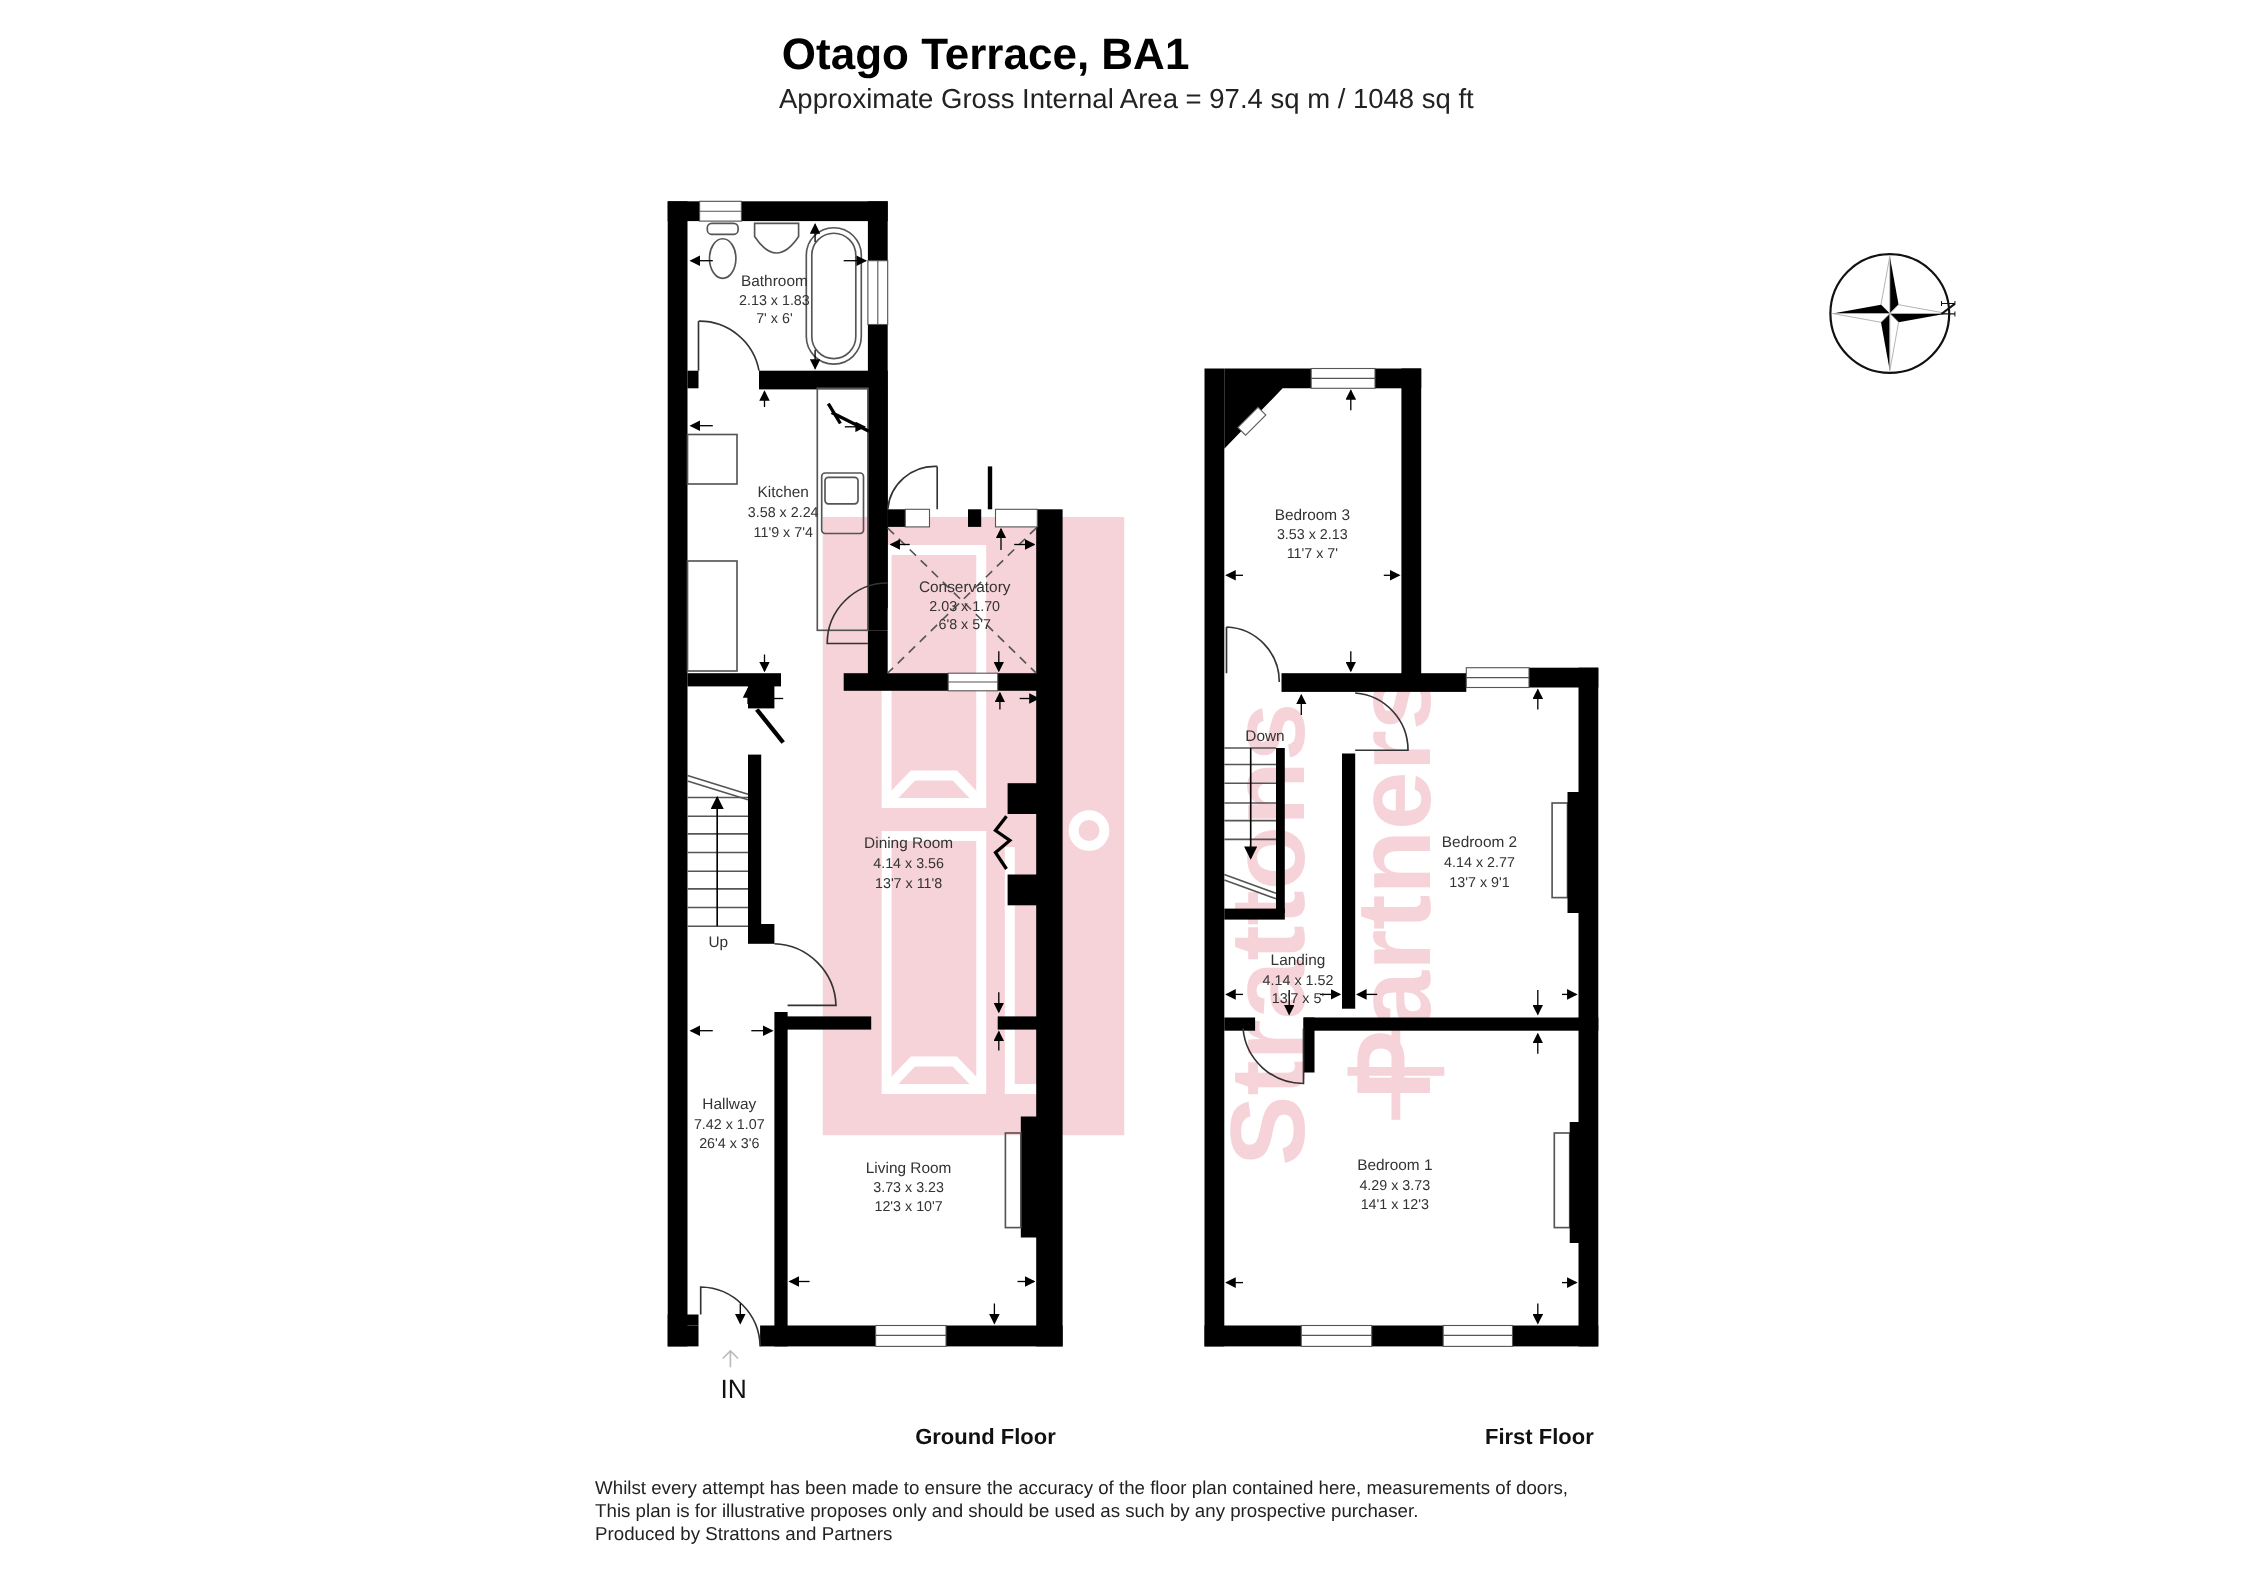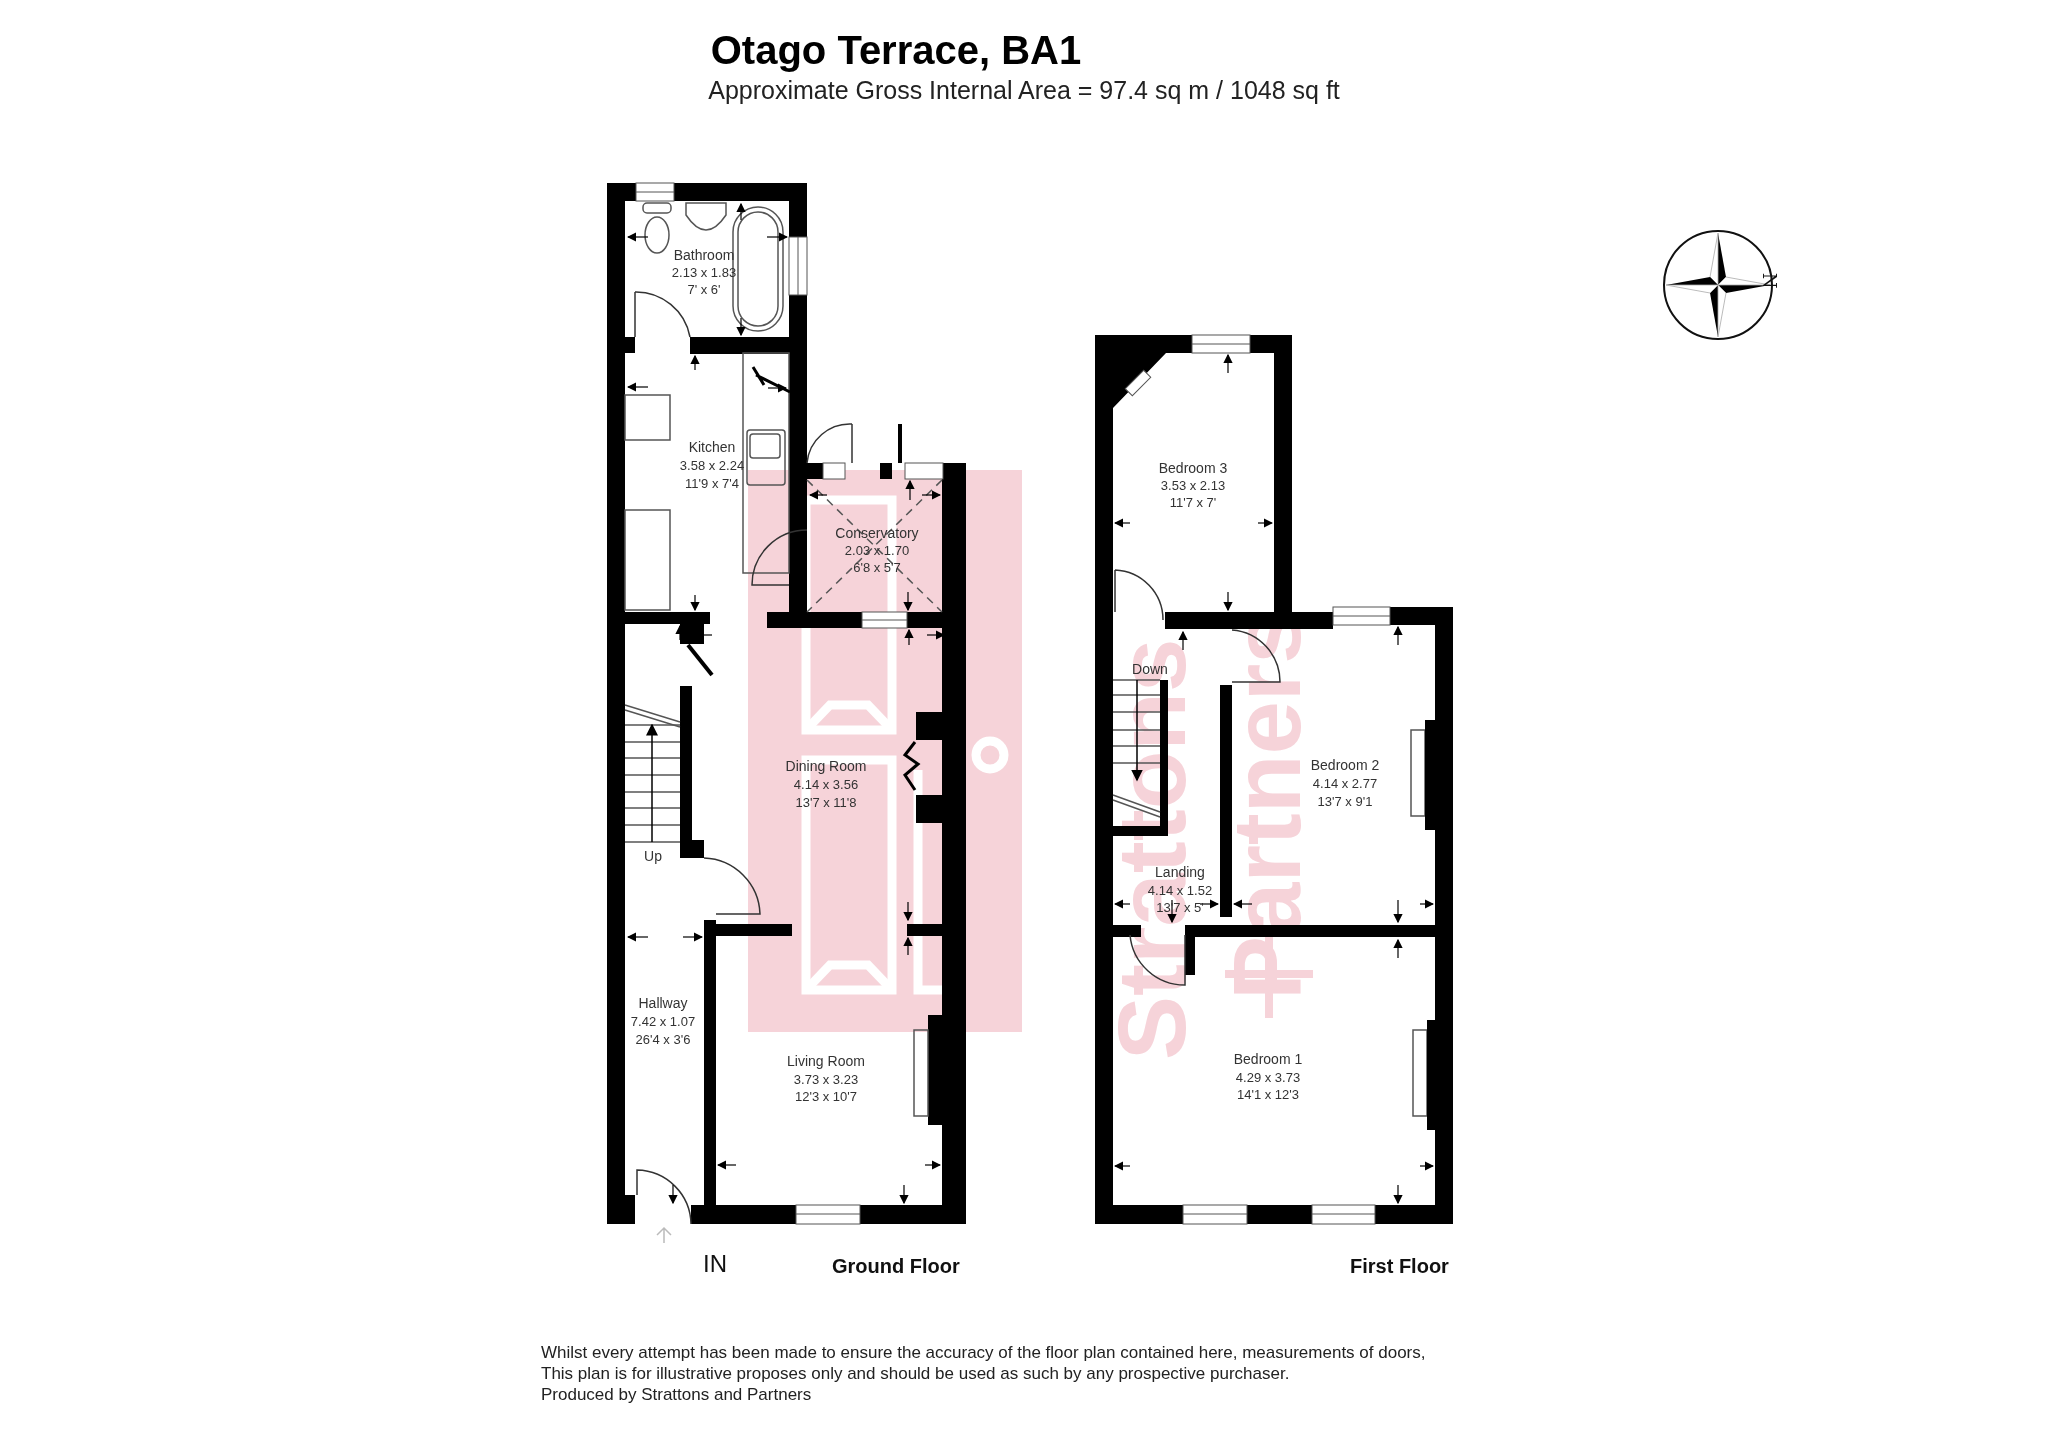--- a/index.html
+++ b/index.html
@@ -3,21 +3,21 @@
 <meta charset="utf-8">
 <style>
   html, body { margin:0; padding:0; background:#ffffff; }
   body { width:2048px; height:1447px; position:relative; overflow:hidden; font-family:"DejaVu Sans", sans-serif; color:#111; }
   .title { position:absolute; left:0; width:1792px; top:28px; text-align:center; font-family:"Liberation Sans", sans-serif; font-weight:bold; font-size:40px; color:#000; }
   .subtitle { position:absolute; left:0; width:2048px; top:76px; text-align:center; font-family:"Liberation Sans", sans-serif; font-size:25px; color:#222; }
   svg.plan { position:absolute; left:0; top:0; }
   .room-label { font-family:"Liberation Sans", sans-serif; font-size:14px; fill:#333; text-anchor:middle; }
   .room-name { font-size:14px; }
   .room-dim { font-size:13px; }
-  .floor-label { position:absolute; font-family:"Liberation Sans", sans-serif; font-weight:bold; font-size:20px; color:#111; }
+  .floor-label { position:absolute; font-family:"Liberation Sans", sans-serif; font-weight:bold; font-size:20px; color:#111;margin-top:41px; }
   .in-label { position:absolute; font-family:"Liberation Sans", sans-serif; font-size:24px; color:#111; }
   .disclaimer { position:absolute; left:541px; top:1342px; width:1100px; font-family:"Liberation Sans", sans-serif; font-size:17px; line-height:21px; color:#222; }
   .disclaimer div { white-space:nowrap; }
   .compass-n { position:absolute; left:1762px; top:270px; font-family:"DejaVu Serif", serif; font-size:18px; color:#111; transform:rotate(90deg); }
 </style>
 </head>
 <body>
 
 <div class="title">Otago Terrace, BA1</div>
 <div class="subtitle">Approximate Gross Internal Area = 97.4 sq m / 1048 sq ft</div>
@@ -318,21 +318,21 @@
     <path d="M52,0 L8,-8 L0,0 Z" fill="#fff" stroke="#aaa" stroke-width="0.8"></path>
     <path d="M0,52 L-8,8 L0,0 Z" fill="#000"></path>
     <path d="M0,52 L8,8 L0,0 Z" fill="#fff" stroke="#aaa" stroke-width="0.8"></path>
     <path d="M-52,0 L-8,-8 L0,0 Z" fill="#000"></path>
     <path d="M-52,0 L-8,8 L0,0 Z" fill="#fff" stroke="#aaa" stroke-width="0.8"></path>
   </g>
 </svg>
 
 <div class="compass-n">N</div>
 
-<div class="in-label" style="left:655px; top:1250px;margin-left:48px;">IN</div>
+<div class="in-label" style="left:655px; top:1250px;">IN</div>
 <div class="floor-label" style="left:832px; top:1255px;">Ground Floor</div>
 <div class="floor-label" style="left:1350px; top:1255px;">First Floor</div>
 
 <div class="disclaimer">
   <div>Whilst every attempt has been made to ensure the accuracy of the floor plan contained here, measurements of doors,</div>
   <div>This plan is for illustrative proposes only and should be used as such by any prospective purchaser.</div>
   <div>Produced by Strattons and Partners</div>
 </div>
 
 </body></html>

